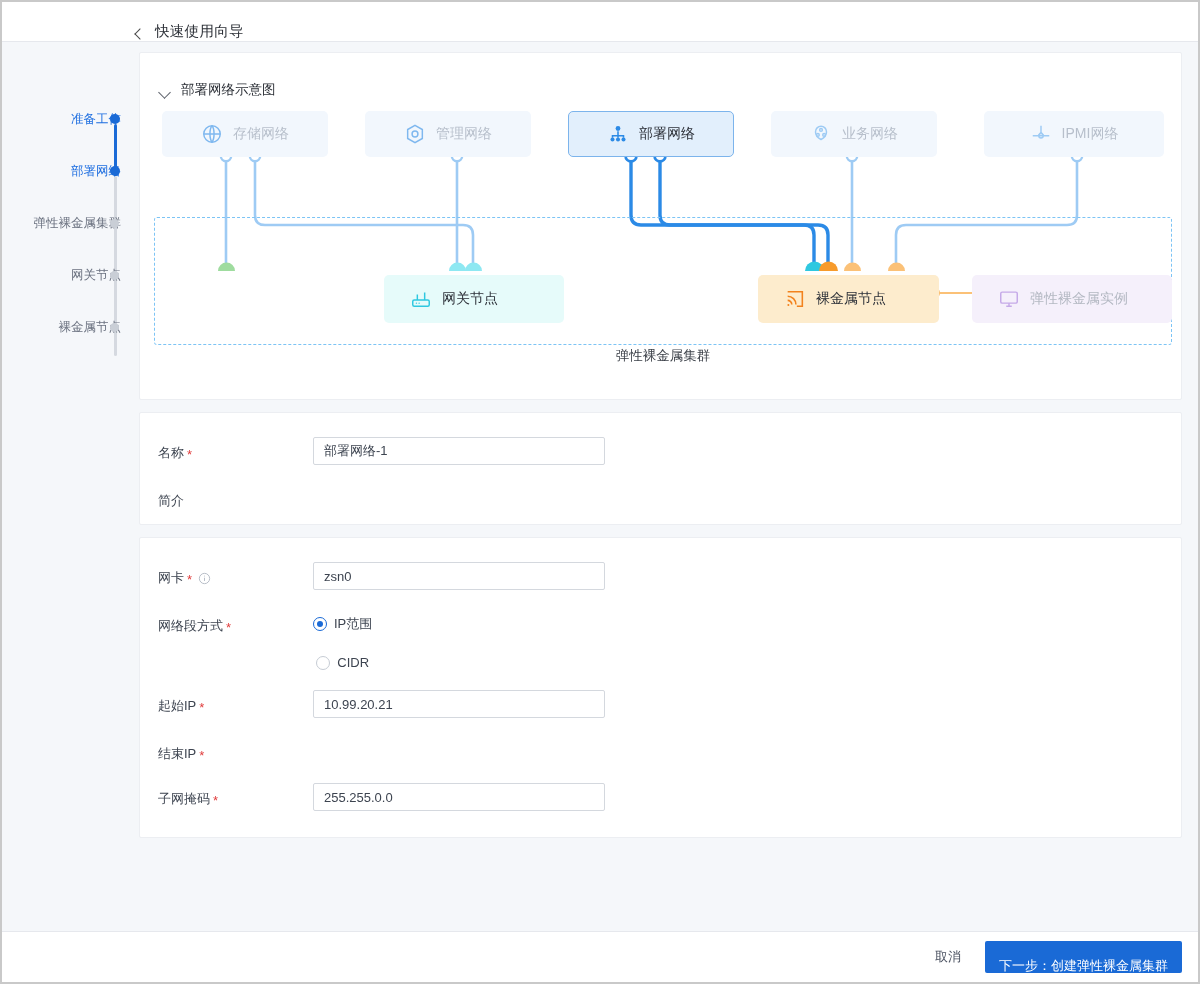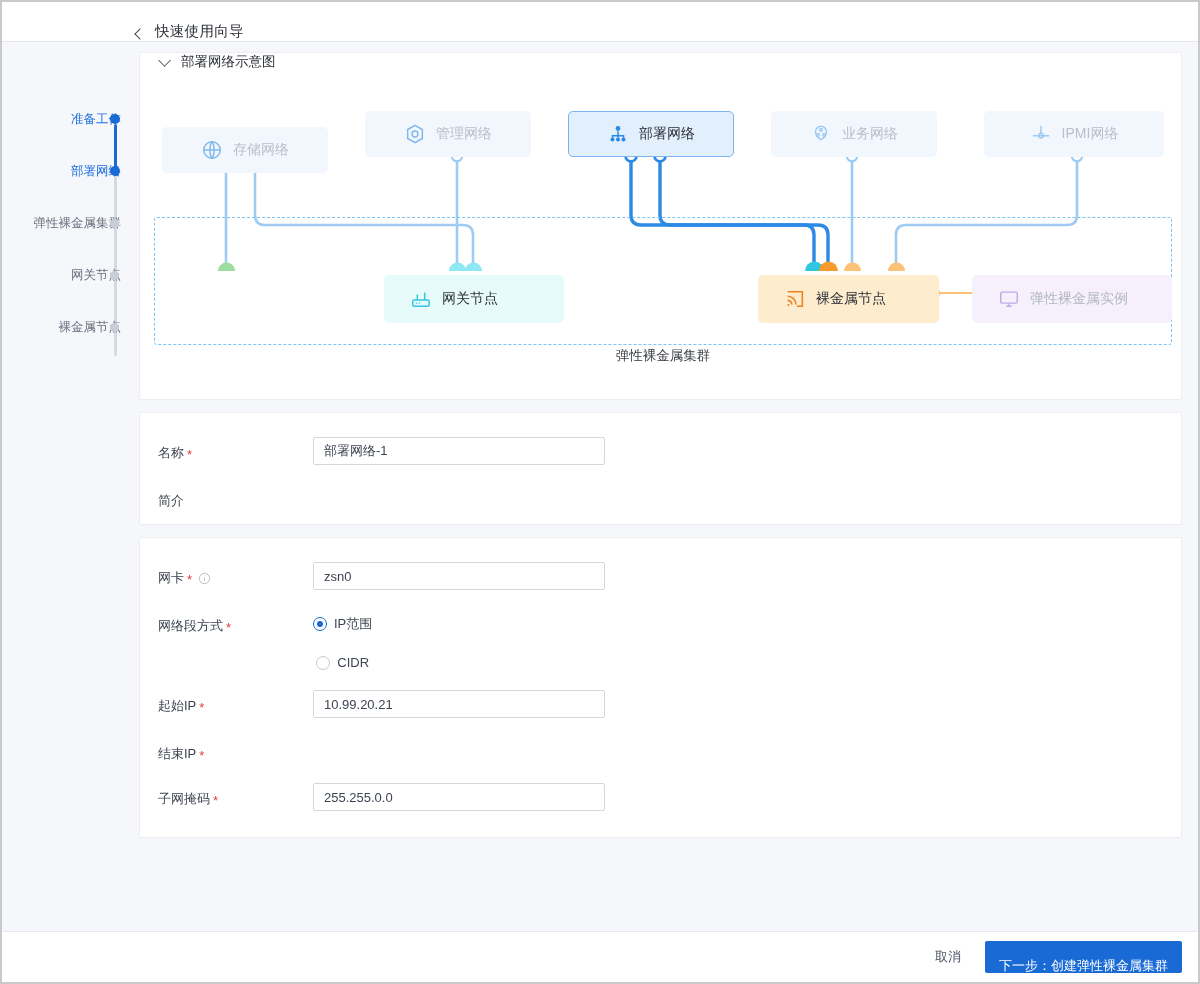--- a/index.html
+++ b/index.html
@@ -110,21 +110,21 @@
   .card {
     background: #ffffff;
     border: 1px solid #eceef2;
     border-radius: 2px;
     margin-bottom: 12px;
   }
 
   
   .diagram-card { padding: 0 0 10px 0; height: 348px; position: relative; }
   .diagram-head {
-    display: flex; align-items: flex-start;
+    display: flex; align-items: flex-end;
     height: 46px;
     padding-left: 18px;
     font-size: 13.5px;
     color: #2b2f36;
   }
   .caret {
     width: 14px; height: 14px; margin-right: 9px; position: relative; cursor: pointer;
   }
   .caret::before {
     content: "";
@@ -374,21 +374,21 @@
             <path d="M665,172 A9.5,9.5 0 0 1 684,172 Z" fill="#f79b2c"></path>
             <path d="M690,172 A8.5,8.5 0 0 1 707,172 Z" fill="#fbc177"></path>
             <path d="M734,172 A8.5,8.5 0 0 1 751,172 Z" fill="#fbc177"></path>
 
             <g fill="none" stroke="#fbc177" stroke-width="2.2">
               <path d="M785,194 L818,194"></path>
             </g>
             <circle cx="780" cy="194" r="5" fill="#ffffff" stroke="#fbc177" stroke-width="2.2"></circle>
           </svg>
 
-          <div class="net-card" style="left:8px;top:28px;width:166px;">
+          <div class="net-card" style="left:8px;top:12px;width:166px;">
             <svg class="ico" viewBox="0 0 24 24" fill="none" stroke="#7fb8ef" stroke-width="1.6">
               <circle cx="12" cy="12" r="9"></circle>
                 <path d="M3 12h18M12 3c3 3.5 3 14 0 18M12 3c-3 3.5-3 14 0 18"></path>
             </svg>
             <span>存储网络</span>
           </div>
 
           <div class="net-card" style="left:211px;top:12px;width:166px;">
             <svg class="ico" viewBox="0 0 24 24" fill="none" stroke="#7fb8ef" stroke-width="1.6">
               <path d="M12 2.5l8 4.6v9.8l-8 4.6-8-4.6V7.1z"></path>

